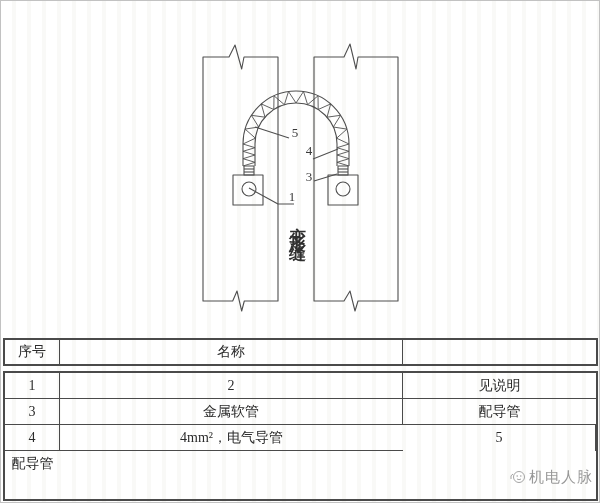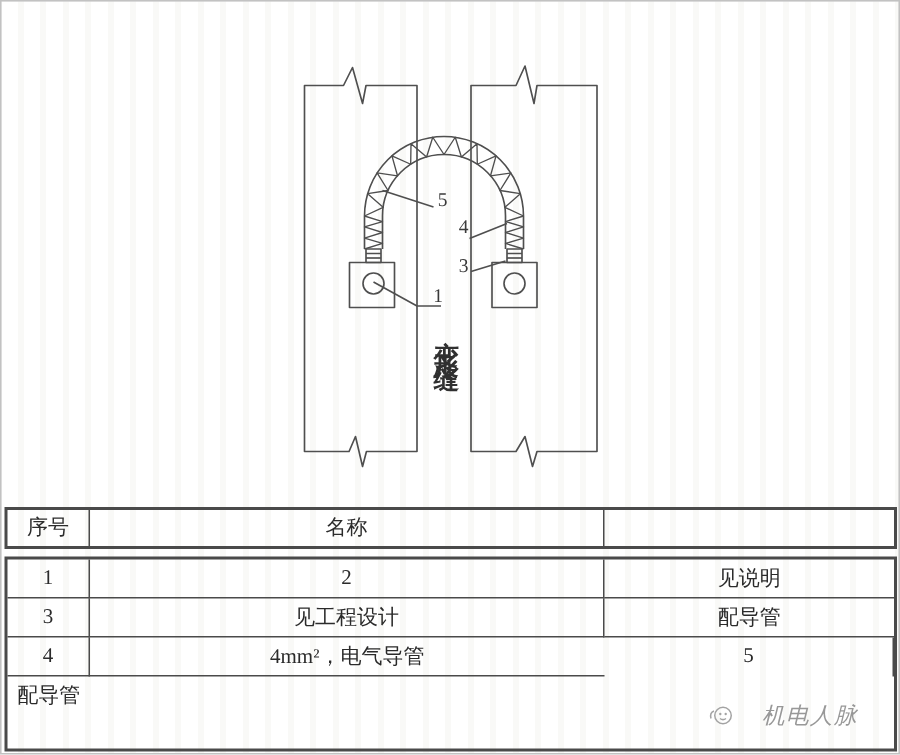--- a/index.html
+++ b/index.html
@@ -40,23 +40,23 @@
     font-size:14px;color:#2b2b2b;
     border-right:1px solid #4a4a4a;
     border-bottom:1px solid #4a4a4a;
     box-sizing:border-box;white-space:nowrap;overflow:visible;
   }
   .cell.last-col{border-right:none;}
   .tbl-header .cell{border-bottom:none;}
   .tbl-body .row-last{border-bottom:none;}
   
   .watermark{
-    position:absolute;top:466px;left:471px;height:20px;
-    display:flex;align-items:center;gap:18px;
-    color:#8d8d8d;opacity:.9;z-index:5;font-style:italic;
+    position:absolute;top:466px;left:508px;height:20px;
+    display:flex;align-items:center;gap:2px;
+    color:#8d8d8d;opacity:.9;z-index:5;
   }
   .watermark-text{font-size:15px;letter-spacing:1px;}
 </style>
 </head>
 <body>
 
 <div class="page">
 
 
   <svg class="diagram-svg" width="600" height="308" viewBox="0 0 600 308" fill="none" stroke="#4f4f4f" stroke-width="1.1" stroke-linejoin="round">
@@ -116,21 +116,21 @@
     <div class="cell">名称</div>
   </div>
 
   <div class="tbl tbl-body">
     <div class="cell">1</div>
 
     <div class="cell">2</div>
     <div class="cell last-col">见说明</div>
 
     <div class="cell">3</div>
-    <div class="cell">见工程设计</div>
+    <div class="cell">金属软管</div>
     <div class="cell last-col">配导管</div>
 
     <div class="cell">4</div>
     <div class="cell last-col">4mm²，电气导管</div>
 
     <div class="cell row-last">5</div>
     <div class="cell row-last last-col">配导管</div>
   </div>
 
   <div class="watermark">

